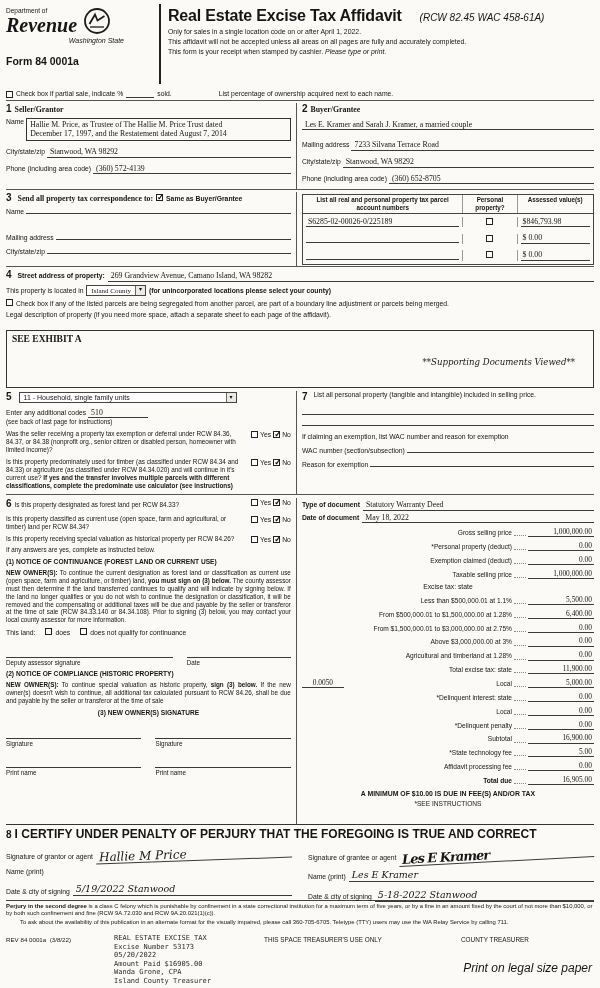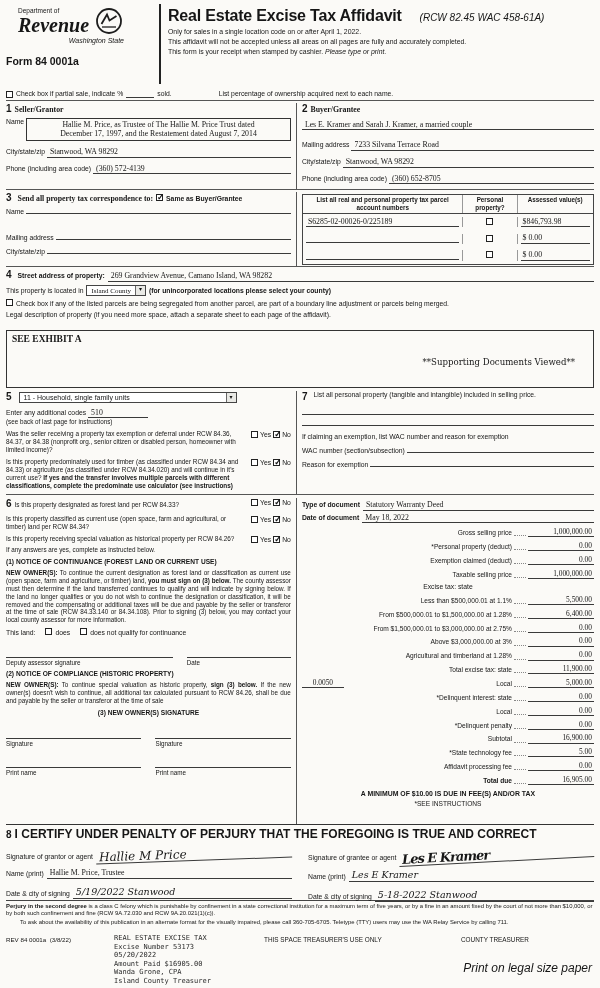--- a/index.html
+++ b/index.html
@@ -13,21 +13,21 @@
   .cb{display:inline-block;width:7px;height:7px;border:1px solid #222;background:#fff;position:relative;flex:none;vertical-align:-1px;}
   .cb.checked::after{content:"✓";position:absolute;left:0px;top:-3px;font-size:8.5px;font-weight:bold;color:#111;}
   .dd{display:inline-flex;align-items:stretch;border:1px solid #444;background:#fff;height:11px;}
   .dd .dd-val{padding:1px 4px 0 4px;font-size:7px;}
   .dd .dd-arrow{width:10px;border-left:1px solid #666;background:#e9e9e5;display:flex;align-items:center;justify-content:center;}
   .dd .dd-arrow::after{content:"▾";font-size:6px;}
 
   
   .header{display:flex;height:84px;}
   .hdr-left{width:146px;padding-top:3px;}
-  .hl-top{display:flex;gap:6px;margin-left:12px;}
+  .hl-top{display:flex;gap:6px;}
   .dept-small{font-size:6.5px;}
   .dept-big{font-family:"Liberation Serif",serif;font-style:italic;font-weight:bold;font-size:20px;line-height:1;}
   .logo{margin-top:0px;}
   .dept-state{font-style:italic;font-size:7px;text-align:right;width:118px;}
   .form-num{font-weight:bold;font-size:10.5px;margin-top:9px;}
   .hdr-divider{width:2px;background:#222;margin:0 7px;height:80px;}
   .hdr-right{flex:1;padding-top:2px;}
   .title{font-size:16px;font-weight:bold;letter-spacing:-0.2px;}
   .title-rcw{font-size:10px;margin-left:16px;font-style:italic;}
   .note{font-size:6.9px;margin-top:1.5px;}
@@ -55,21 +55,21 @@
   .pt-c2{width:19%;text-align:center;border-left:1px solid #999;border-right:1px solid #999;padding:1px 2px;}
   .pt-c3{width:26%;padding:1px 3px;}
   .pt-row .pt-c1 span{display:block;border-bottom:1px solid #3a3a3a;min-height:9px;padding:0 2px;}
   .pt-row .pt-c3 span{display:block;border-bottom:1px solid #3a3a3a;min-height:9px;padding:0 2px;}
 
   .sec4{height:64px;border-top:1px solid #555;border-bottom:0;padding-top:2px;}
   .s4-line{margin-top:3px;display:flex;align-items:baseline;gap:3px;flex-wrap:nowrap;}
 
   .legal-box{height:58px;border:1.5px solid #333;padding:3px 5px;position:relative;}
   .legal-value{font-family:"Liberation Serif",serif;font-weight:bold;font-size:9.5px;}
-  .stamp-note{position:absolute;right:18px;top:26px;font-family:"DejaVu Serif",serif;font-size:8.6px;margin-left:16px;}
+  .stamp-note{position:absolute;right:18px;top:26px;font-family:"DejaVu Serif",serif;font-style:italic;font-size:8.6px;margin-left:16px;}
 
   .row57{height:106px;padding-top:3px;}
   .q-row{display:flex;gap:4px;margin-top:4px;}
   .q-text{flex:1;font-size:6.4px;}
   .yn{flex:none;display:flex;gap:2px;align-items:flex-start;padding-top:1px;white-space:nowrap;}
   .blank-line{border-bottom:1px solid #3a3a3a;height:11px;}
 
   .row6tax{height:330px;border-top:1px solid #555;padding-top:3px;}
   .p6{font-size:6.3px;margin-top:2.5px;text-align:justify;}
   .h6{font-weight:bold;font-size:6.6px;margin-top:4px;}
@@ -150,21 +150,21 @@
     <span class="cb"></span>
     <span>Check box if partial sale, indicate %</span>
     <span class="fill" style="width:28px;min-width:28px;"></span>
     <span>sold.</span>
     <span class="ownership">List percentage of ownership acquired next to each name.</span>
   </div>
 
   <div class="two-col row12">
     <div class="col-l" style="border-left:none;">
       <div><span class="sec-num">1</span><span class="sec-title">Seller/Grantor</span></div>
-      <div class="field-line" style="margin-top:2px;align-items:flex-start;text-align:center;">
+      <div class="field-line" style="margin-top:2px;align-items:flex-start;">
         <span>Name</span>
         <div class="name-box serif">
           <div>Hallie M. Price, as Trustee of The Hallie M. Price Trust dated</div>
           <div>December 17, 1997, and the Restatement dated August 7, 2014</div>
         </div>
       </div>
       <div class="field-line">
           <span>City/state/zip</span>
           <span class="fill serif">Stanwood, WA 98292</span>
         </div>
@@ -526,21 +526,20 @@
   <div class="sec8">
     <div><span class="sec-num">8</span><span class="b" style="font-size:12px;">I CERTIFY UNDER PENALTY OF PERJURY THAT THE FOREGOING IS TRUE AND CORRECT</span></div>
     <div class="s8-cols">
       <div class="s8-col">
         <div class="s8-row" style="margin-top:4px;">
           <span class="s8-lbl">Signature of grantor or agent</span>
           <span class="fill script">Hallie M Price</span>
         </div>
         <div class="s8-row">
             <span class="s8-lbl">Name (print)</span>
-            <span class="fill serif">Hallie M. Price, Trustee</span>
           </div>
         <div class="s8-row">
             <span class="s8-lbl">Date &amp; city of signing</span>
             <span class="fill hand-print">5/19/2022  Stanwood</span>
           </div>
       </div>
       <div class="s8-col">
         <div class="s8-row" style="margin-top:4px;">
           <span class="s8-lbl">Signature of grantee or agent</span>
           <span class="fill script2">Les E Kramer</span>

